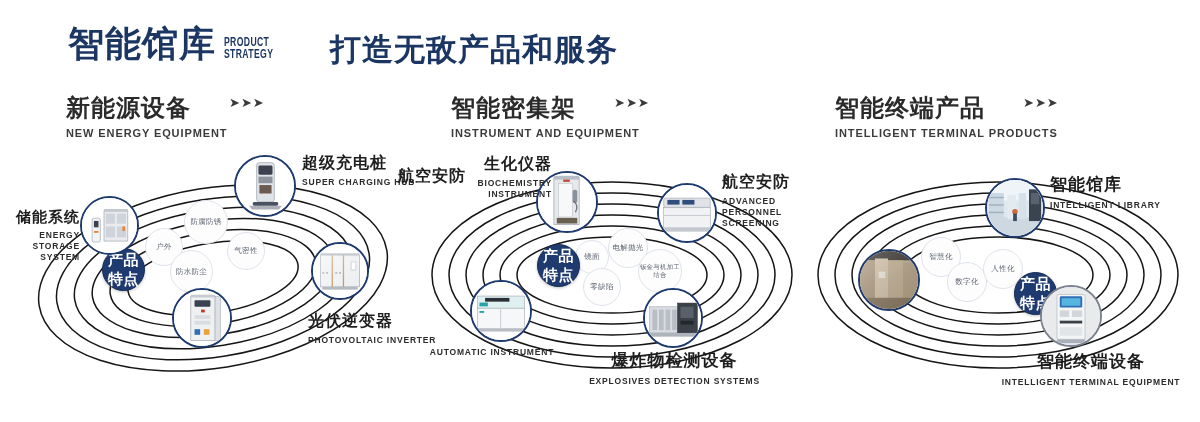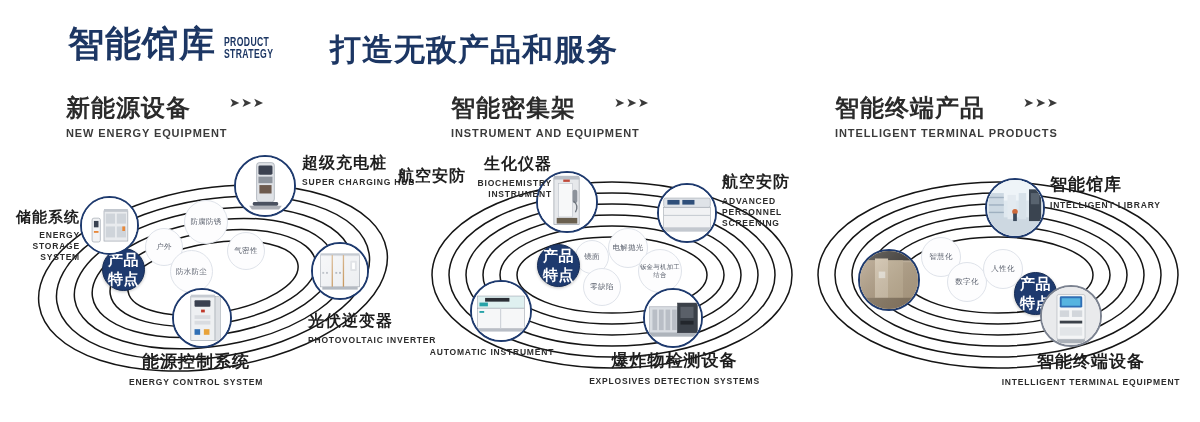--- a/index.html
+++ b/index.html
@@ -199,24 +199,20 @@
         <rect x="18" y="5" width="26" height="3" fill="#c6cbd2"></rect>
         <rect x="22" y="11" width="17" height="7" rx="1" fill="#3a4150"></rect>
         <rect x="29" y="21" width="4" height="3" fill="#c0392b"></rect>
         <rect x="22" y="27" width="17" height="4" fill="#d9dce0"></rect>
         <rect x="22" y="33" width="17" height="4" fill="#d9dce0"></rect>
         <rect x="22" y="42" width="6" height="6" fill="#2f6fb5"></rect>
         <rect x="32" y="42" width="6" height="6" fill="#e8a33a"></rect>
         <rect x="44" y="7" width="6" height="47" fill="#dde0e4" stroke="#9aa1ab" stroke-width=".5"></rect>
       </svg>
     </div>
-    <div class="lbl ctr" style="left:66px;top:207px;width:220px;">
-      <div class="cn" style="font-size:17px;">能源控制系统</div>
-      <div class="en">ENERGY CONTROL SYSTEM</div>
-    </div>
   </div>
 
   <div class="cluster" style="left:412px;top:145px;">
 
     <svg class="rings" viewBox="0 0 400 260">
       <g fill="none" stroke="#151515" stroke-width="1.5">
         <ellipse cx="200" cy="130" rx="180" ry="93"></ellipse>
         <ellipse cx="200" cy="130" rx="163" ry="82"></ellipse>
         <ellipse cx="200" cy="130" rx="146" ry="71"></ellipse>
         <ellipse cx="200" cy="130" rx="129" ry="60"></ellipse>

